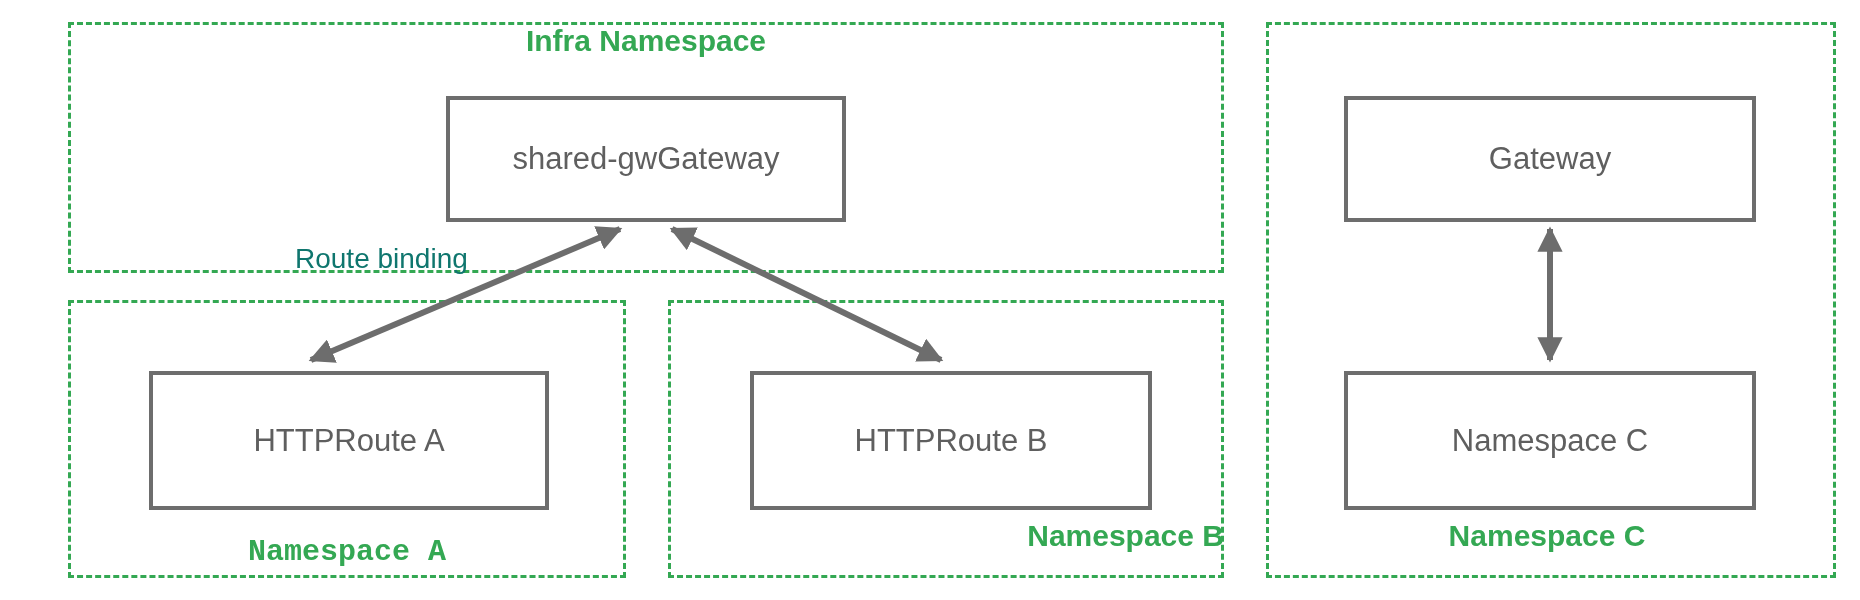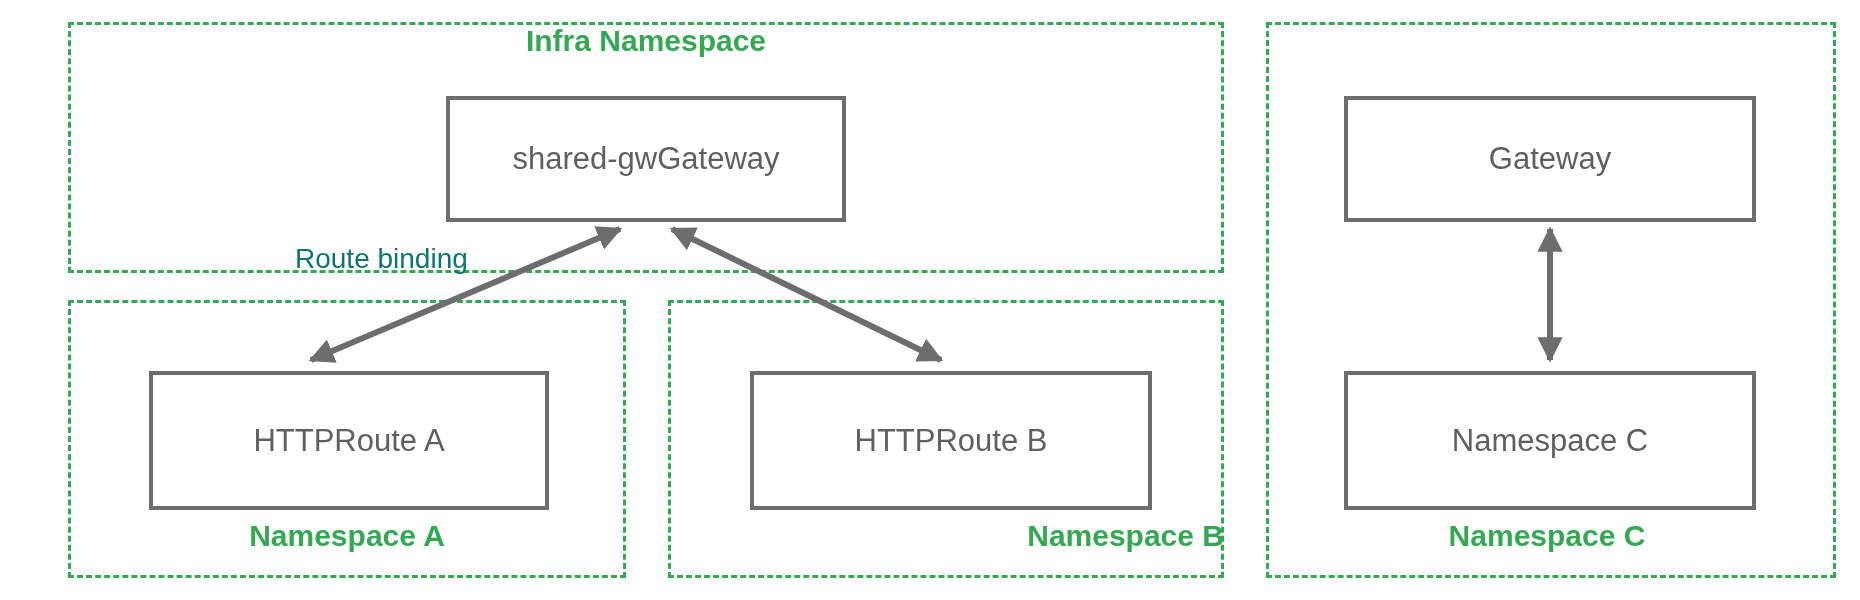--- a/index.html
+++ b/index.html
@@ -74,21 +74,21 @@
 </style>
 </head>
 <body>
 
 <div id="canvas">
 
   <div class="ns-box" style="left:68px; top:22px; width:1156px; height:251px;"></div>
   <div class="ns-label" style="left:68px; top:26px; width:1156px;">Infra Namespace</div>
 
   <div class="ns-box" style="left:68px; top:300px; width:558px; height:278px;"></div>
-  <div class="ns-label" style="left:68px; top:521px; width:558px;">Namespace A</div>
+  <div class="ns-label" style="left:68px; top:537px; width:558px;font-family:Liberation Mono, monospace;">Namespace A</div>
 
   <div class="ns-box" style="left:668px; top:300px; width:556px; height:278px;"></div>
   <div class="ns-label" style="left:668px; top:521px; width:556px;text-align:right;">Namespace B</div>
 
   <div class="ns-box" style="left:1266px; top:22px; width:570px; height:556px;"></div>
   <div class="ns-label" style="left:1262px; top:521px; width:570px;">Namespace C</div>
 
   <svg id="connectors" viewBox="0 0 1860 600" xmlns="http://www.w3.org/2000/svg">
     <defs>
       <marker id="ah-start" viewBox="0 0 10 10" refX="9" refY="5" markerWidth="4.2" markerHeight="4.2" orient="auto-start-reverse">

